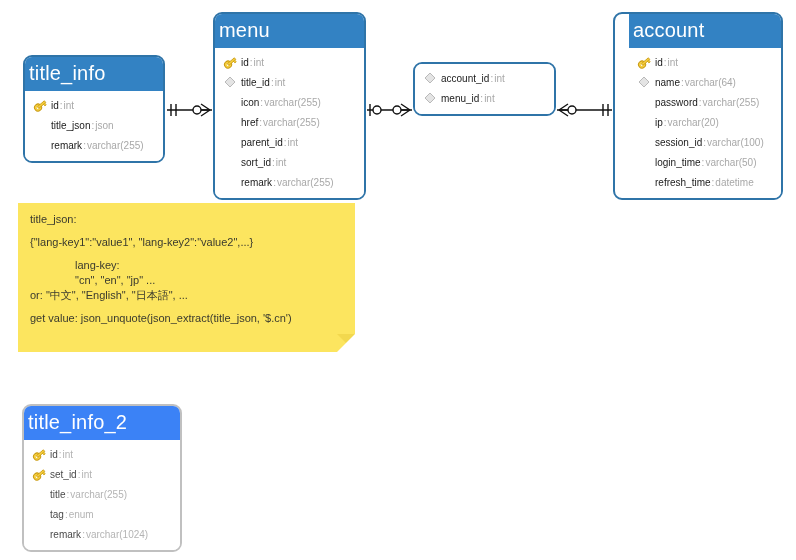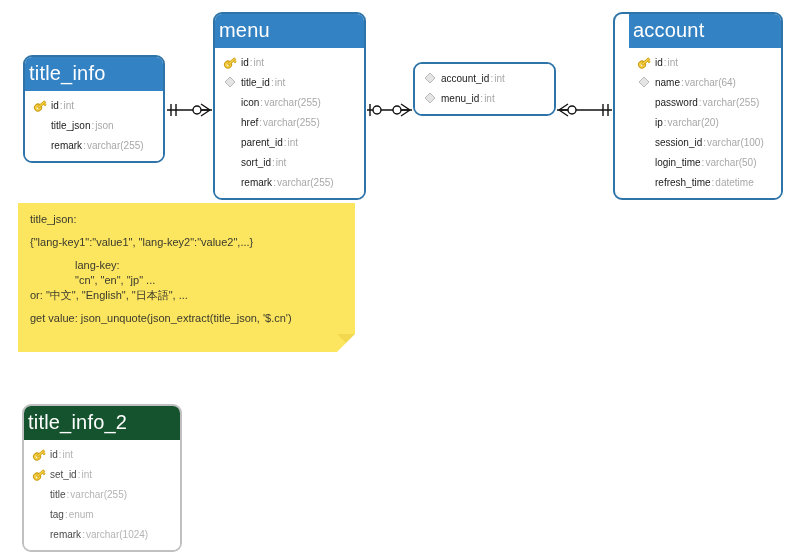--- a/index.html
+++ b/index.html
@@ -65,21 +65,21 @@
   .col-type {
     color: #a8a8a8;
     margin-left: 1px;
   }
 
   
   .entity.inactive {
     border: 2px solid #c0c0c0;
   }
   .entity.inactive .hdr {
-    background: #14532d;
+    background: #3b82f6;
     color: #ffffff;
   }
   .entity.inactive .col-name {
     color: #4a4a4a;
   }
   .entity.inactive .col-type {
     color: #b4b4b4;
   }
 
   

